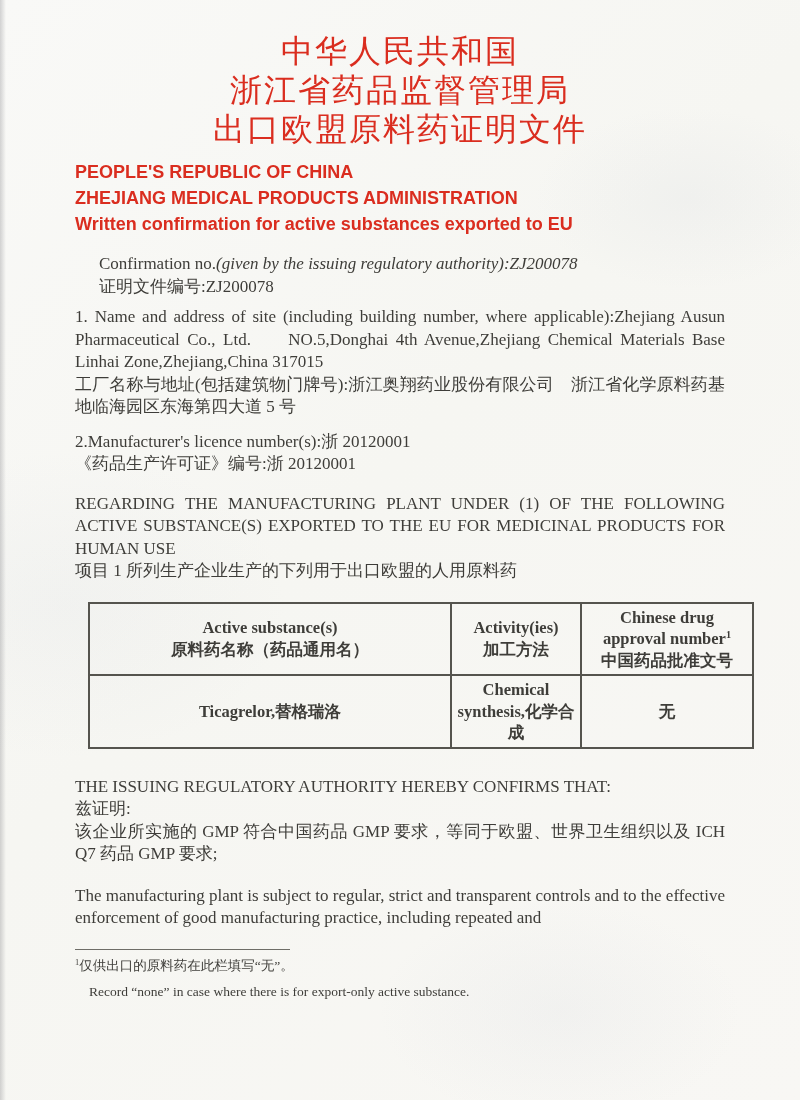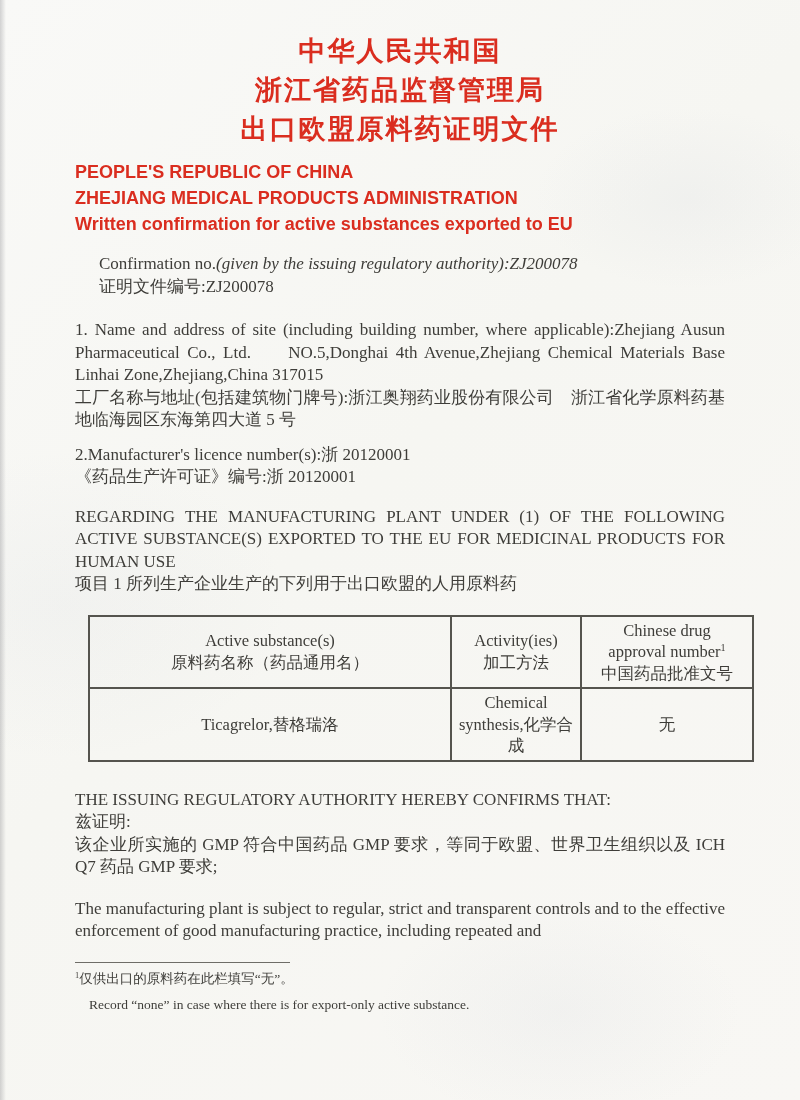--- a/index.html
+++ b/index.html
@@ -16,42 +16,43 @@
       radial-gradient(ellipse 260px 160px at 70% 92%, rgba(185,192,204,0.10), transparent 70%),
       linear-gradient(135deg, #f9f9f7 0%, #f6f6f2 45%, #f8f7f4 100%);
   }
   .page::before { 
     content:""; position:absolute; left:0; top:0; bottom:0; width:6px;
     background:linear-gradient(to right, rgba(70,70,78,0.22), rgba(70,70,78,0));
     pointer-events:none;
   }
   .content { padding:32px 75px 0 75px; }
 
-  .cn-title { text-align:center; color:var(--red,#da2d1f); font-weight:bold;
-              font-size:27px; line-height:39px; letter-spacing:2px; }
+  .cn-title { text-align:center; color:var(--red,#da2d1f); font-weight:normal;
+              font-size:32px; line-height:39px; letter-spacing:2px; }
   .en-title-block { margin-top:10px; }
   .en-title { text-align:left; color:var(--red,#da2d1f); font-weight:bold;
               font-family:"Liberation Sans","DejaVu Sans",sans-serif;
               font-size:18px; line-height:26px; }
 
   .para { font-size:17px; line-height:22.5px; text-align:justify; }
   .it { font-style:italic; }
 
   .blk-confirmation { margin-top:16px;margin-left:24px; }
-  .blk-site         { margin-top:21px; }
+  .blk-site         { margin-top:8px; }
   .blk-licence      { margin-top:12px; }
   .blk-regarding    { margin-top:17px; }
   .blk-confirms     { margin-top:27px; }
   .blk-para2        { margin-top:19px; }
 
   table.substances {
     margin:19px 16px 0 13px;
     width:634px;
     border-collapse:collapse;
     table-layout:fixed;
+    font-weight:bold;
   }
   table.substances td {
     border:2px solid var(--line,#55544e);
     text-align:center; vertical-align:middle;
     font-size:16.5px; line-height:21.5px;
     padding:3px 4px;
   }
   .col-substance { width:352px; }
   .col-activity  { width:120px; }
   .col-approval  { width:162px; }

